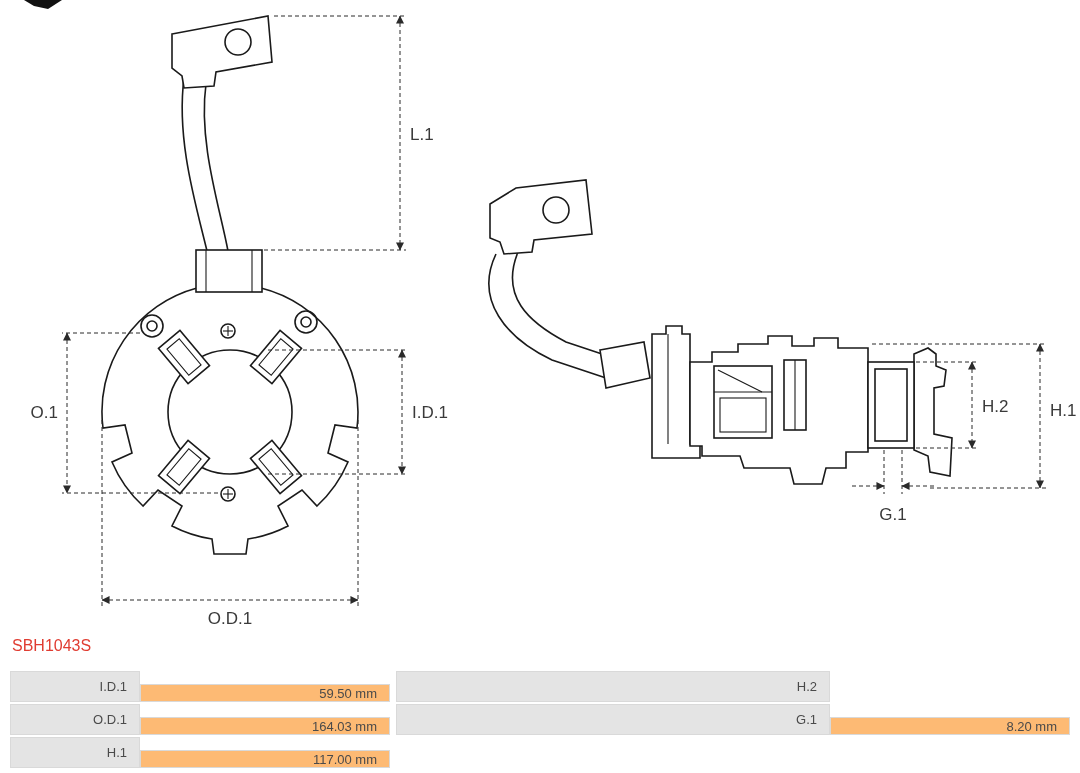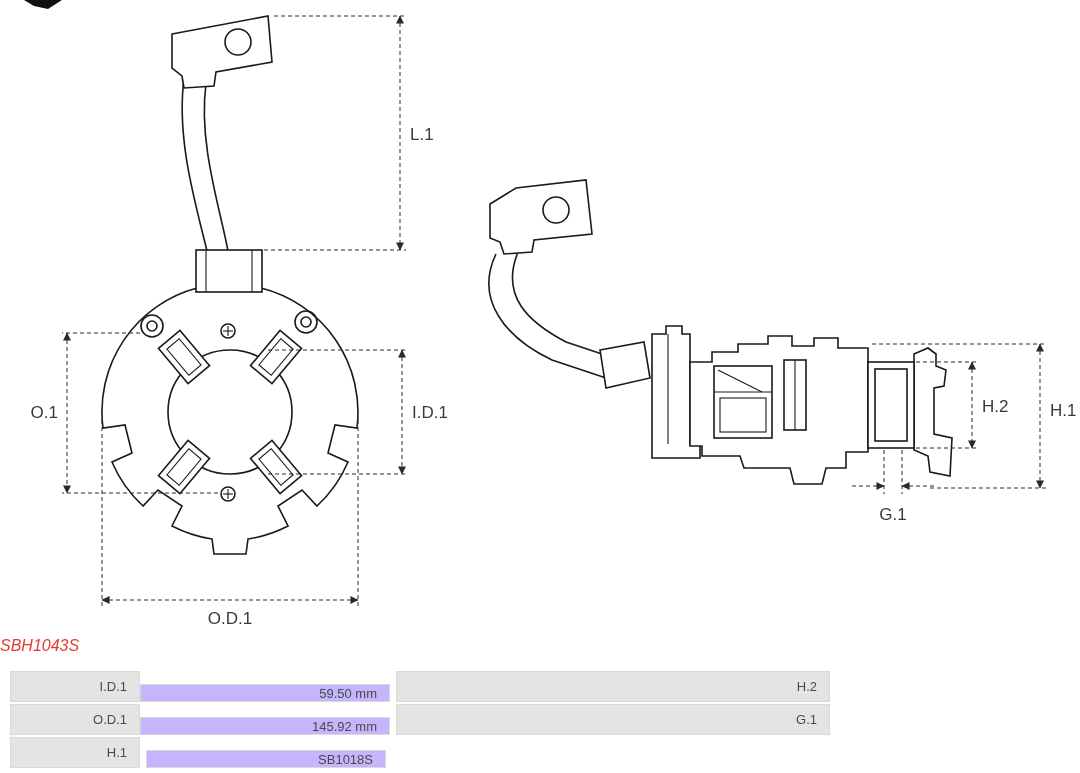--- a/index.html
+++ b/index.html
@@ -10,35 +10,35 @@
   svg { position:absolute; left:0; top:0; }
   svg text {
     font-family:"Liberation Sans", sans-serif;
     font-size:17px; fill:#3a3a3a;
   }
   .ln   { stroke:#1a1a1a; stroke-width:1.6; fill:#ffffff; }
   .lnf  { stroke:#1a1a1a; stroke-width:1.6; fill:none; }
   .thin { stroke:#1a1a1a; stroke-width:1.1; fill:none; }
   .dim  { stroke:#2a2a2a; stroke-width:1; fill:none; stroke-dasharray:4 3; }
   .part-number {
-    position:absolute; left:0; top:637px;
-    font-size:16px; color:#e03c31;font-style:italic;
+    position:absolute; left:12px; top:637px;
+    font-size:16px; color:#e03c31;
   }
   .spec-table {
     position:absolute; left:10px; top:671px; width:1060px;
     display:flex; flex-direction:column; gap:2px;
   }
   .spec-row { display:flex; height:31px; gap:0; }
   .cell {
     box-sizing:border-box; border:1px solid #d9d9d9;
     display:flex; align-items:center; justify-content:flex-end;
     padding-right:12px; font-size:13px; color:#4a4a4a;
   }
   .cell.label { background:#e4e4e4; }
-  .cell.value { background:#c4b5fd;margin-top:13px; }
+  .cell.value { background:#fdba74;margin-top:13px; }
   .w1 { width:130px; }
   .w2 { width:250px; }
   .spacer { width:6px; }
   .w3 { width:434px; }
   .w4 { width:240px; }
 </style>
 </head>
 <body>
 
 <div class="screen">
@@ -227,24 +227,25 @@
 
   <div class="spec-table">
     <div class="spec-row">
       <div class="cell label w1">I.D.1</div>
       <div class="cell value w2">59.50 mm</div>
       <div class="spacer"></div>
       <div class="cell label w3">H.2</div>
     </div>
     <div class="spec-row">
       <div class="cell label w1">O.D.1</div>
-      <div class="cell value w2">145.92 mm</div>
+      <div class="cell value w2">164.03 mm</div>
       <div class="spacer"></div>
       <div class="cell label w3">G.1</div>
+      <div class="cell value w4">8.20 mm</div>
     </div>
     <div class="spec-row">
       <div class="cell label w1">H.1</div>
+      <div class="cell value w2">117.00 mm</div>
       <div class="spacer"></div>
-      <div class="cell value w4">SB1018S</div>
     </div>
   </div>
 
 </div>
 
 </body></html>

